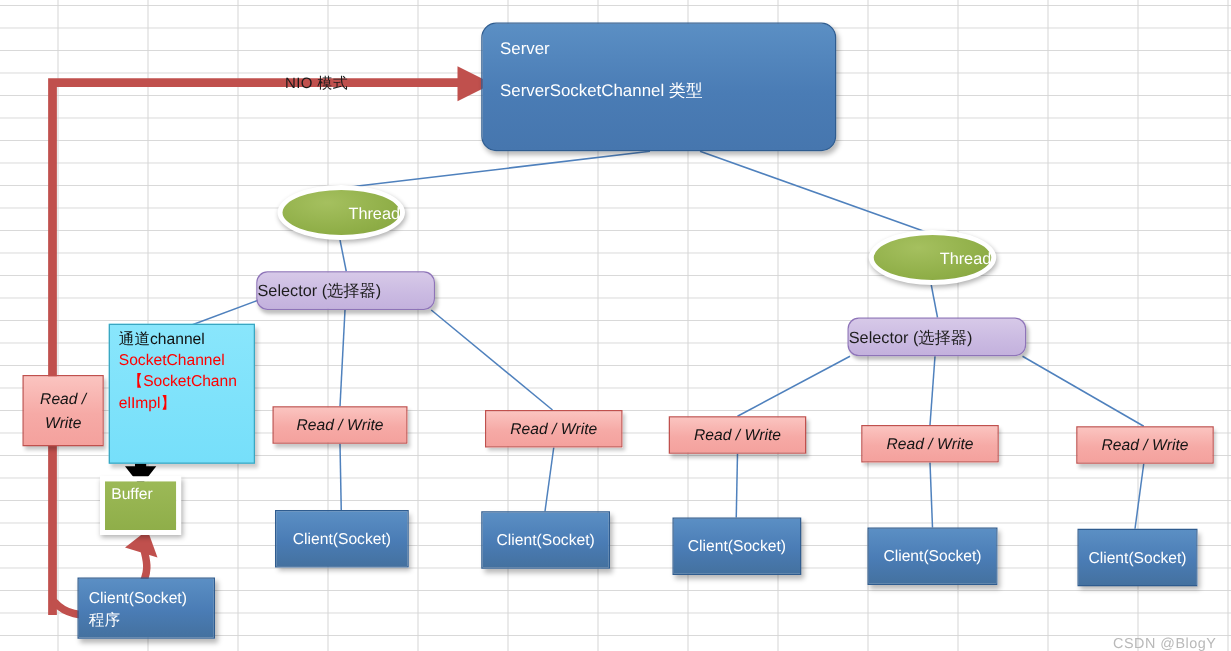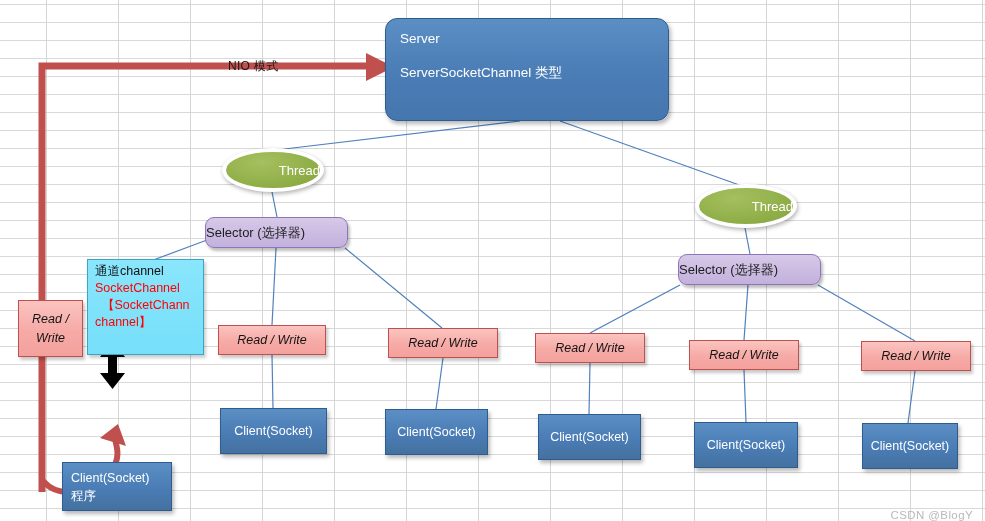--- a/index.html
+++ b/index.html
@@ -78,21 +78,21 @@
   .c3{left:538px;top:414px;width:103px;height:46px;}
   .c4{left:694px;top:422px;width:104px;height:46px;}
   .c5{left:862px;top:423px;width:96px;height:46px;}
   .cprog{
     left:62px;top:462px;width:110px;height:49px;
     justify-content:flex-start;align-items:flex-start;
     flex-direction:column;padding:6px 0 0 8px;line-height:18px;font-size:12.5px;
   }
   
   .channel{
-    left:87px;top:259px;width:117px;height:96px;
+    left:87px;top:259px;width:117px;height:112px;
     background:#7fe3fb;
     background-image:linear-gradient(180deg,#89e6fc 0%,#76dffa 100%);
     border:1.2px solid #3aa7c2;
     box-shadow:2px 3px 3px rgba(0,0,0,.2);
     font-size:12.5px;line-height:17px;
     flex-direction:column;padding:3px 4px 0 7px;
     color:#111;
   }
   .channel .red{color:#ff0000;}
   .channel .r2{padding-left:7px;}
@@ -181,23 +181,26 @@
     <span>Selector (选择器)</span>
   </div>
   <div class="node selector sel2">
     <span>Selector (选择器)</span>
   </div>
 
   <div class="node channel">
     <span><span>通道</span><span>channel</span></span>
     <span class="red">SocketChannel</span>
     <span class="red r2">【SocketChann</span>
-    <span class="red">channel】</span>
-  </div>
-
+    <span class="red">elImpl】</span>
+  </div>
+
+  <div class="node buffer">
+    <span>Buffer</span>
+  </div>
 
   <div class="node rw rw0">
     <span>Read / Write</span>
   </div>
   <div class="node rw rw1">
     <span>Read / Write</span>
   </div>
   <div class="node rw rw2">
     <span>Read / Write</span>
   </div>

